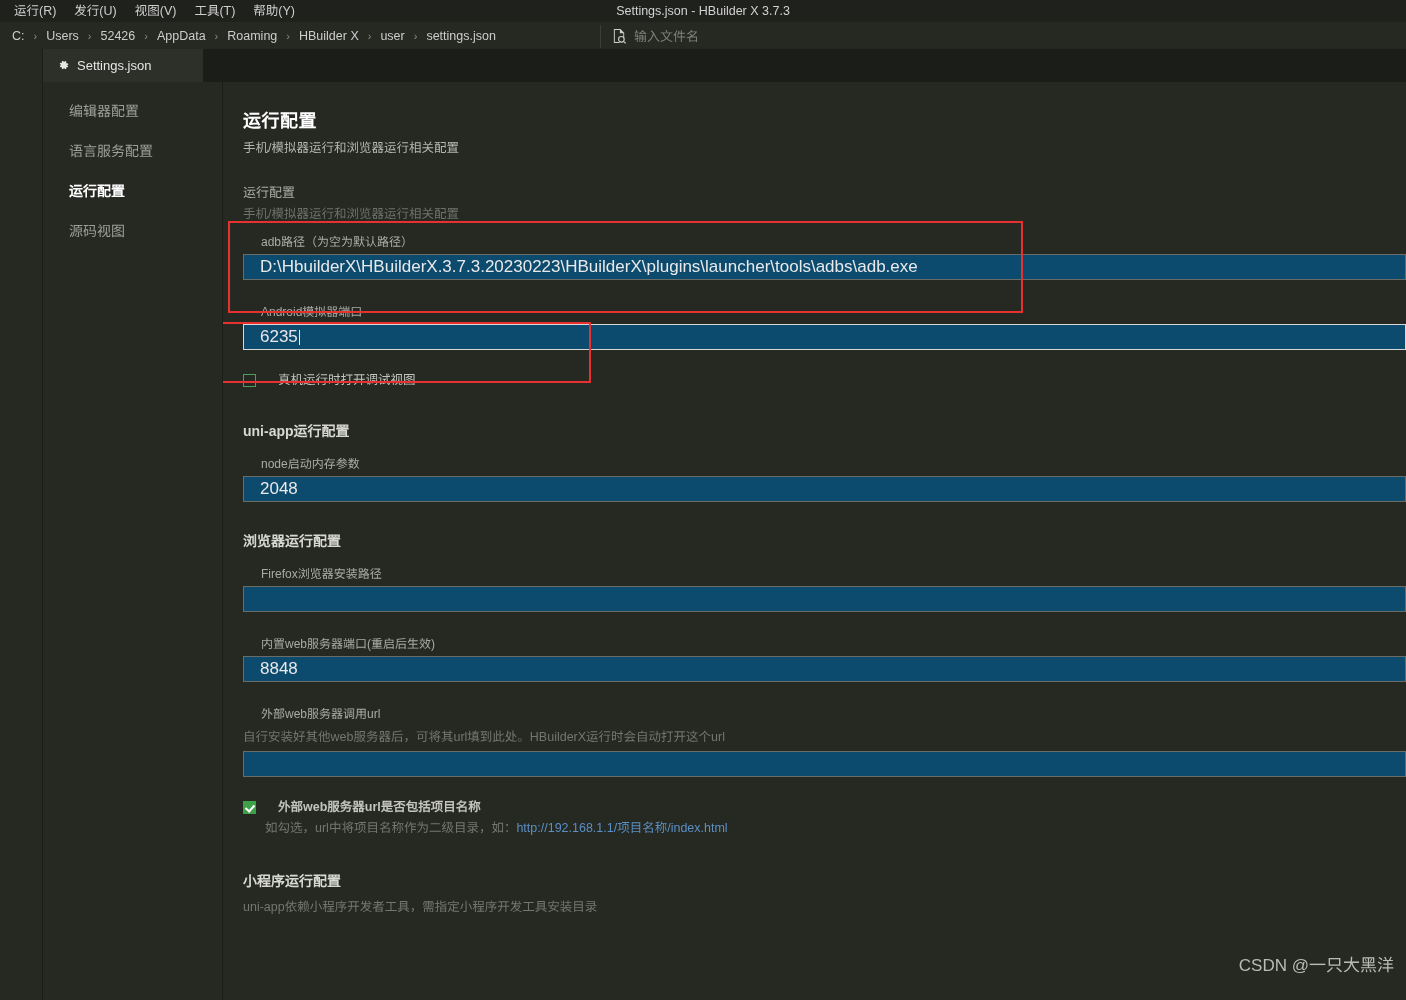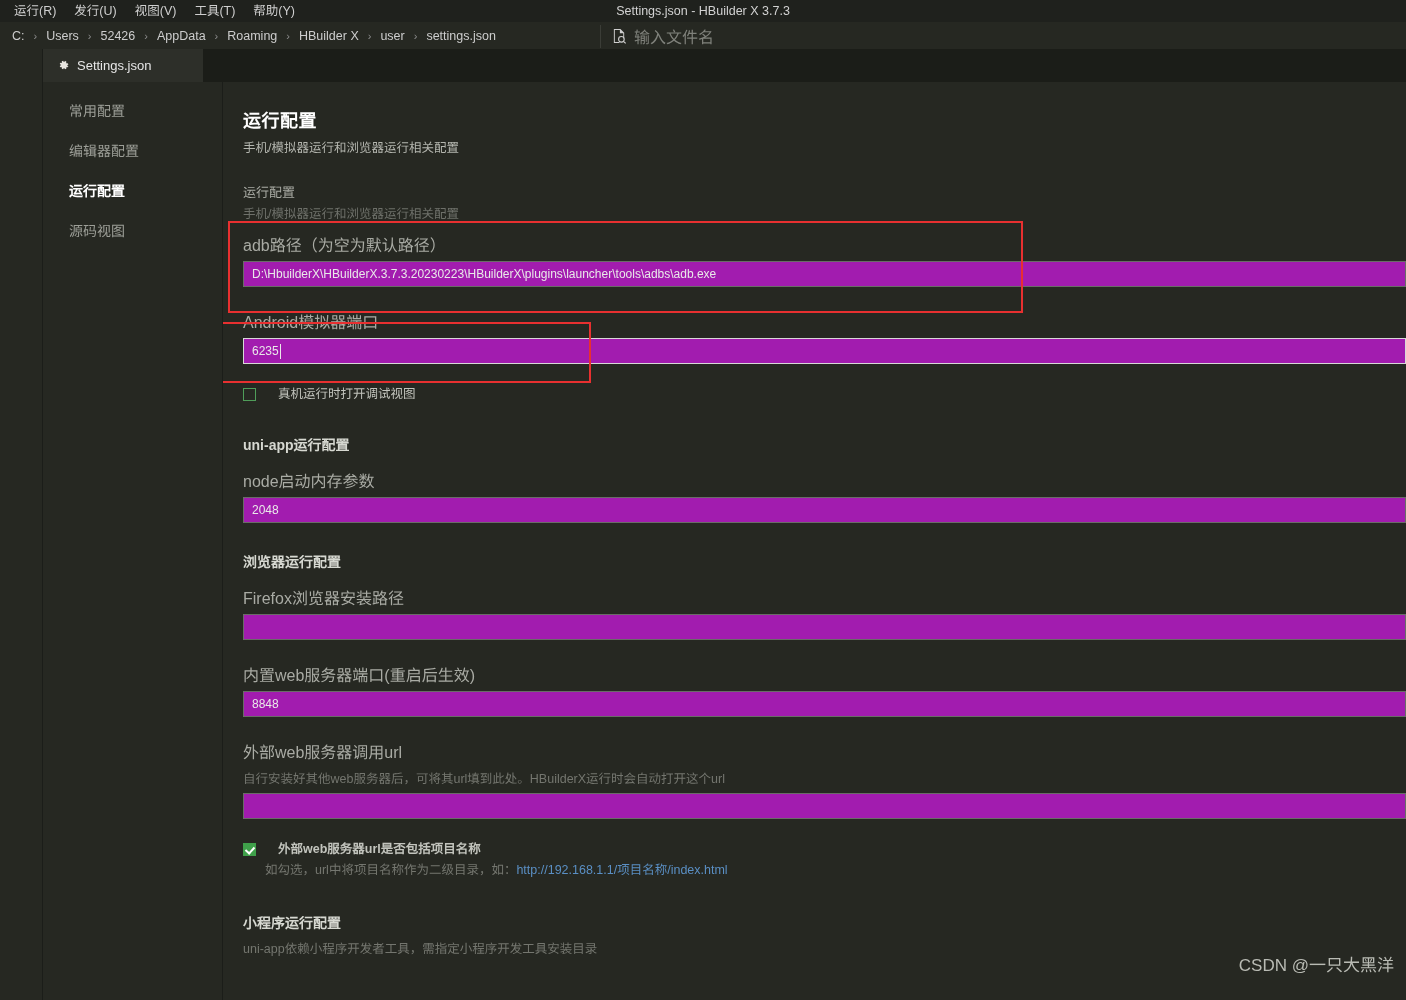--- a/index.html
+++ b/index.html
@@ -91,21 +91,21 @@
     position: absolute;
     left: 612px;
     top: 0;
     bottom: 0;
     display: flex;
     align-items: center;
     gap: 7px;
   }
   .fileicon { width: 15px; height: 16px; display: block; }
   .filename-placeholder {
-    font-size: 16px;
+    font-size: 13px;
     color: #7f817b;
     text-align: center;
   }
 
   
   .body-wrap {
     flex: 1 1 auto;
     display: flex;
     min-height: 0;
     position: relative;
@@ -223,38 +223,38 @@
     margin: 0 0 14px 0;
   }
   .sec-sub {
     font-size: 12.5px;
     color: #74766f;
     margin: -10px 0 12px 0;
   }
 
   .field { margin: 0 0 22px 0; }
   .field-label {
-    font-size: 16px;
+    font-size: 12px;
     color: #a9aba4;
-    margin: 0 0 5px 0;
+    margin: 0 0 5px 18px;
   }
   .field-hint {
     font-size: 12.5px;
     color: #74766f;
     margin: 0 0 6px 0;
   }
   .input {
     height: 26px;
-    background: #a21caf;
+    background: #0c4a6e;
     border: 1px solid #6a6c67;
     box-sizing: border-box;
     display: flex;
     align-items: center;
-    padding: 0 8px;
-    font-size: 12px;
+    padding: 0 16px;
+    font-size: 17px;
     color: #e9e9e9;
     margin-right: 0;
     cursor: text;
     position: relative;
   }
   .input.focused {
     border: 1px solid #d8d8d8;
   }
   .caret {
     display: inline-block;
@@ -386,22 +386,22 @@
             <path fill="#e8e6e0" d="M8 5.2a2.8 2.8 0 1 0 0 5.6 2.8 2.8 0 0 0 0-5.6zm0 4.2a1.4 1.4 0 1 1 0-2.8 1.4 1.4 0 0 1 0 2.8z"></path>
             <path fill="#e8e6e0" d="M14 9.1l-1.2-.4a4.9 4.9 0 0 0 0-1.4l1.2-.4-.6-1.8-1.2.4a5 5 0 0 0-1-1l.4-1.2L9.8 2.1l-.4 1.2a4.9 4.9 0 0 0-1.4 0L7.6 2.1 5.8 2.7l.4 1.2a5 5 0 0 0-1 1l-1.2-.4-.6 1.8 1.2.4a4.9 4.9 0 0 0 0 1.4l-1.2.4.6 1.8 1.2-.4a5 5 0 0 0 1 1l-.4 1.2 1.8.6.4-1.2a4.9 4.9 0 0 0 1.4 0l.4 1.2 1.8-.6-.4-1.2a5 5 0 0 0 1-1l1.2.4z"></path>
           </svg>
           <span>Settings.json</span>
         </div>
       </div>
 
       <div class="settings-body">
 
         <div class="nav">
-          <div class="nav-item">常用配置</div>
           <div class="nav-item">编辑器配置</div>
+          <div class="nav-item">语言服务配置</div>
           <div class="nav-item active">运行配置</div>
           <div class="nav-item">源码视图</div>
         </div>
 
         <div class="content">
           <div class="content-inner">
 
             <div class="page-title">运行配置</div>
             <div class="page-sub">手机/模拟器运行和浏览器运行相关配置</div>
 

